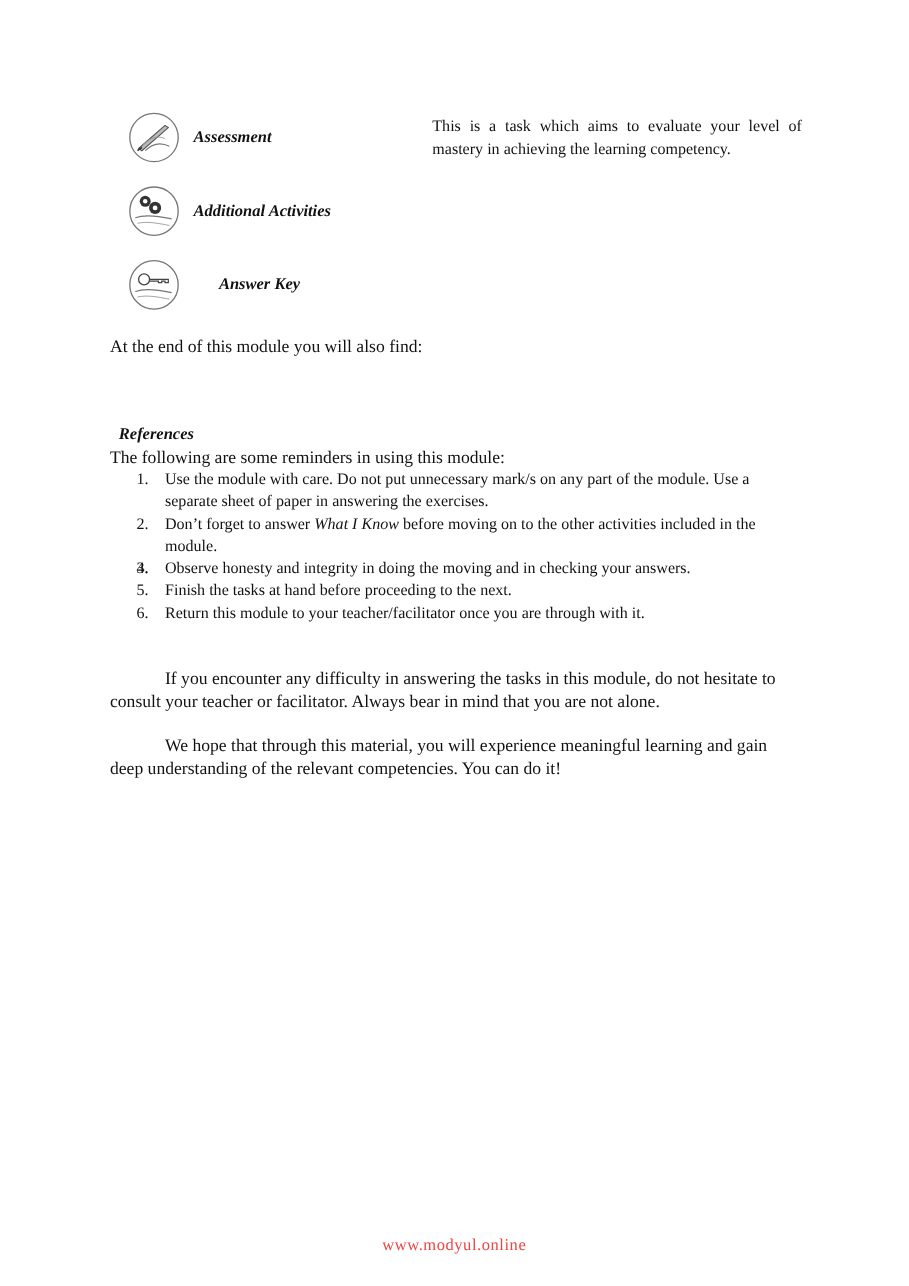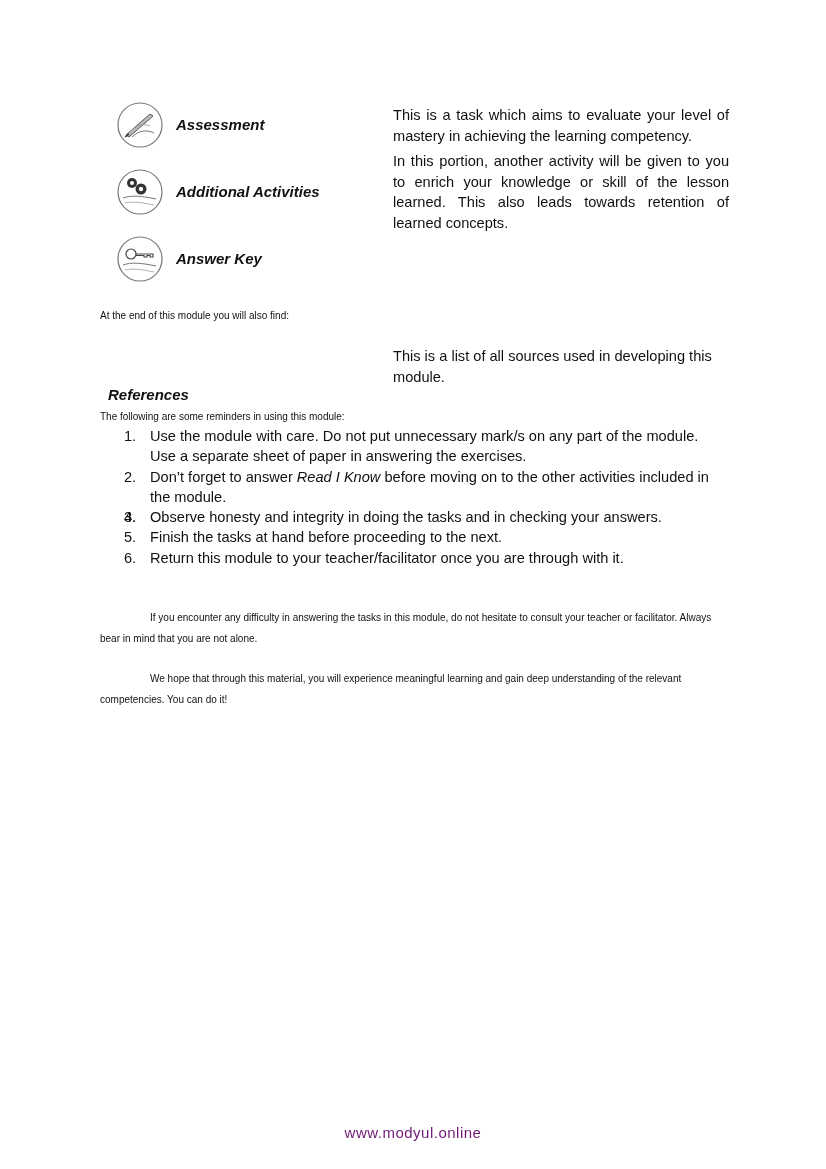--- a/index.html
+++ b/index.html
@@ -1,42 +1,42 @@
 <!DOCTYPE html>
 <html><head>
   <meta charset="utf-8">
   <style>
     html, body { margin: 0; padding: 0; background: #ffffff; }
     body {
       width: 826px; height: 1169px; position: relative; overflow: hidden;
       font-family: "Liberation Sans", sans-serif; color: #111;
     }
-    .page { position: absolute; left: 0; top: 0; width: 826px; height: 990px; }
+    .page { position: absolute; left: 0; top: 0; width: 826px; height: 990px; font-family: Liberation Serif, serif; }
     .icon { position: absolute; left: 116px; width: 48px; height: 48px; }
     .icon svg { width: 48px; height: 48px; display: block; }
     .label {
       position: absolute; left: 176px; font-weight: bold; font-style: italic;
       font-size: 15px; line-height: 20px;
     }
     .desc {
       position: absolute; left: 383px; width: 336px; font-size: 14.6px;
       line-height: 20.6px; text-align: justify; margin-left: 10px;
     }
-    .para { position: absolute; left: 100px; width: 628px; font-size: 10px; line-height: 20.6px; }
+    .para { position: absolute; left: 100px; width: 628px; font-size: 16px; line-height: 20.6px; }
     .indent { text-indent: 50px; }
     ol.reminders {
       position: absolute; left: 100px; top: 426px; width: 628px; margin: 0; padding: 0;
       list-style: none; font-size: 14.6px; line-height: 20.3px;
     }
     ol.reminders li { position: relative; padding-left: 50px; }
     ol.reminders li .num { position: absolute; left: 24px; }
     .footer-page { position: absolute; top: 1102px; left: 0; width: 826px; text-align: center; font-size: 14px; }
     .watermark {
       position: absolute; top: 1124px; left: 0; width: 826px; text-align: center;
-      font-size: 15px; color: #701a75; letter-spacing: 0.5px;
+      font-size: 15px; color: #ef4444; letter-spacing: 0.5px;
     }
   </style>
 </head>
 <body>
 
 <div class="page">
 
   <div class="icon" style="top:101px;">
     <svg viewBox="0 0 48 48">
       <circle cx="24" cy="24" r="22" fill="#fff" stroke="#777" stroke-width="1.2"></circle>
@@ -54,53 +54,51 @@
       <circle cx="24" cy="24" r="22" fill="#fff" stroke="#777" stroke-width="1.2"></circle>
       <circle cx="16" cy="15" r="5" fill="#333"></circle>
       <circle cx="16" cy="15" r="2" fill="#fff"></circle>
       <circle cx="25" cy="21" r="5.5" fill="#333"></circle>
       <circle cx="25" cy="21" r="2.2" fill="#fff"></circle>
       <path d="M7 30 C15 27 26 28 40 31" fill="none" stroke="#777" stroke-width="1"></path>
       <path d="M9 35 C18 33 28 35 38 37" fill="none" stroke="#999" stroke-width="0.8"></path>
     </svg>
   </div>
   <div class="label" style="top:182px;">Additional Activities</div>
-  <div class="desc" style="top:151px;">In this portion, another activity will be given to you to enrich your knowledge or skill of the lesson learned. This also leads towards retention of learned concepts.</div>
 
   <div class="icon" style="top:235px;">
     <svg viewBox="0 0 48 48">
       <circle cx="24" cy="24" r="22" fill="#fff" stroke="#777" stroke-width="1.2"></circle>
       <circle cx="15" cy="19" r="5" fill="#fff" stroke="#444" stroke-width="1.2"></circle>
       <path d="M20 19 L37 19 L37 22 L34 22 L34 20.5 L31 20.5 L31 22 L28 22 L28 20.5 L20 20.5" fill="none" stroke="#444" stroke-width="1.1"></path>
       <path d="M7 30 C15 27 26 28 40 31" fill="none" stroke="#777" stroke-width="1"></path>
       <path d="M9 35 C18 33 28 35 38 37" fill="none" stroke="#999" stroke-width="0.8"></path>
     </svg>
   </div>
-  <div class="label" style="top:249px;">Answer Key</div>
+  <div class="label" style="top:249px;margin-left:23px;">Answer Key</div>
 
   <div class="para" style="top:306px;">At the end of this module you will also find:</div>
   <div class="label" style="left:108px; top:345px;margin-top:40px;">References</div>
-  <div class="desc" style="top:346px; text-align:left;">This is a list of all sources used in developing this module.</div>
 
   <div class="para" style="top:407px;">The following are some reminders in using this module:</div>
   <ol class="reminders">
     <li>
       <span class="num">1.</span>
       <span>Use the module with care. Do not put unnecessary mark/s on any part of the module. Use a separate sheet of paper in answering the exercises.</span>
     </li>
     <li>
       <span class="num">2.</span>
-      <span>Don’t forget to answer </span><em>Read I Know</em><span> before moving on to the other activities included in the module.</span>
+      <span>Don’t forget to answer </span><em>What I Know</em><span> before moving on to the other activities included in the module.</span>
     </li>
     <li>
       <span class="num">3.</span>
     </li>
     <li>
       <span class="num">4.</span>
-      <span>Observe honesty and integrity in doing the tasks and in checking your answers.</span>
+      <span>Observe honesty and integrity in doing the moving and in checking your answers.</span>
     </li>
     <li>
       <span class="num">5.</span>
       <span>Finish the tasks at hand before proceeding to the next.</span>
     </li>
     <li>
       <span class="num">6.</span>
       <span>Return this module to your teacher/facilitator once you are through with it.</span>
     </li>
   </ol>

